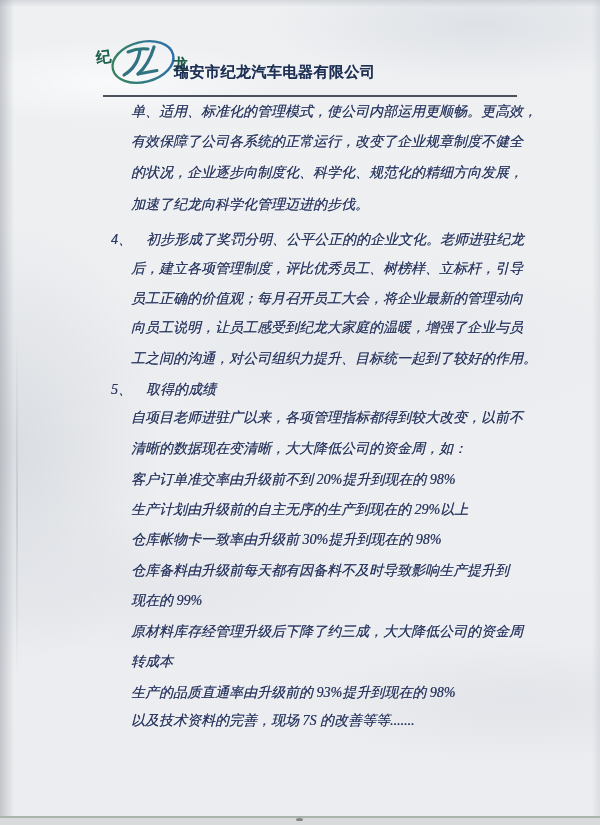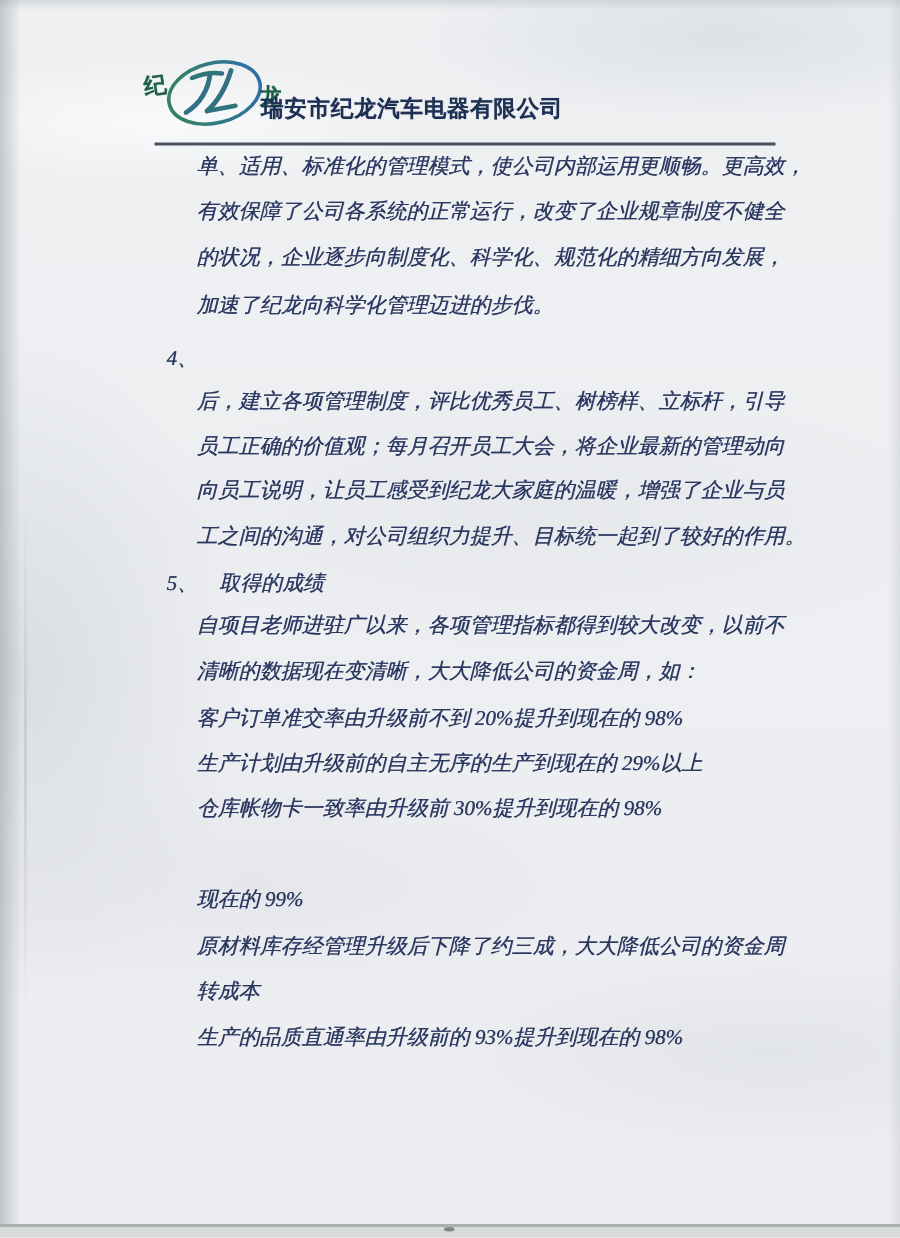--- a/index.html
+++ b/index.html
@@ -86,36 +86,39 @@
 
     <div class="company">瑞安市纪龙汽车电器有限公司</div>
     <div class="rule"></div>
 
     <div class="tline" style="top:103px">单、适用、标准化的管理模式，使公司内部运用更顺畅。更高效，</div>
     <div class="tline" style="top:133px">有效保障了公司各系统的正常运行，改变了企业规章制度不健全</div>
     <div class="tline" style="top:164px">的状况，企业逐步向制度化、科学化、规范化的精细方向发展，</div>
     <div class="tline" style="top:196px">加速了纪龙向科学化管理迈进的步伐。</div>
 
     <div class="tline marker" style="top:231px">4、</div>
+    <div class="tline first" style="top:231px">初步形成了奖罚分明、公平公正的的企业文化。老师进驻纪龙</div>
     <div class="tline" style="top:260px">后，建立各项管理制度，评比优秀员工、树榜样、立标杆，引导</div>
     <div class="tline" style="top:290px">员工正确的价值观；每月召开员工大会，将企业最新的管理动向</div>
     <div class="tline" style="top:319px">向员工说明，让员工感受到纪龙大家庭的温暖，增强了企业与员</div>
     <div class="tline" style="top:350px">工之间的沟通，对公司组织力提升、目标统一起到了较好的作用。</div>
 
     <div class="tline marker" style="top:381px">5、</div>
     <div class="tline first" style="top:381px">取得的成绩</div>
     <div class="tline" style="top:409px">自项目老师进驻广以来，各项管理指标都得到较大改变，以前不</div>
     <div class="tline" style="top:440px">清晰的数据现在变清晰，大大降低公司的资金周，如：</div>
     <div class="tline" style="top:471px">客户订单准交率由升级前不到 20%提升到现在的 98%</div>
     <div class="tline" style="top:501px">生产计划由升级前的自主无序的生产到现在的 29%以上</div>
     <div class="tline" style="top:531px">仓库帐物卡一致率由升级前 30%提升到现在的 98%</div>
+    <div class="tline" style="top:562px">仓库备料由升级前每天都有因备料不及时导致影响生产提升到</div>
     <div class="tline" style="top:592px">现在的 99%</div>
     <div class="tline" style="top:623px">原材料库存经管理升级后下降了约三成，大大降低公司的资金周</div>
     <div class="tline" style="top:653px">转成本</div>
     <div class="tline" style="top:684px">生产的品质直通率由升级前的 93%提升到现在的 98%</div>
+    <div class="tline" style="top:712px">以及技术资料的完善，现场 7S 的改善等等.......</div>
 
     <div class="edge-top"></div>
     <div class="edge-left"></div>
     <div class="edge-right"></div>
     <div class="crease"></div>
   </div>
 
   <div class="smudge"></div>
 </div>
 

